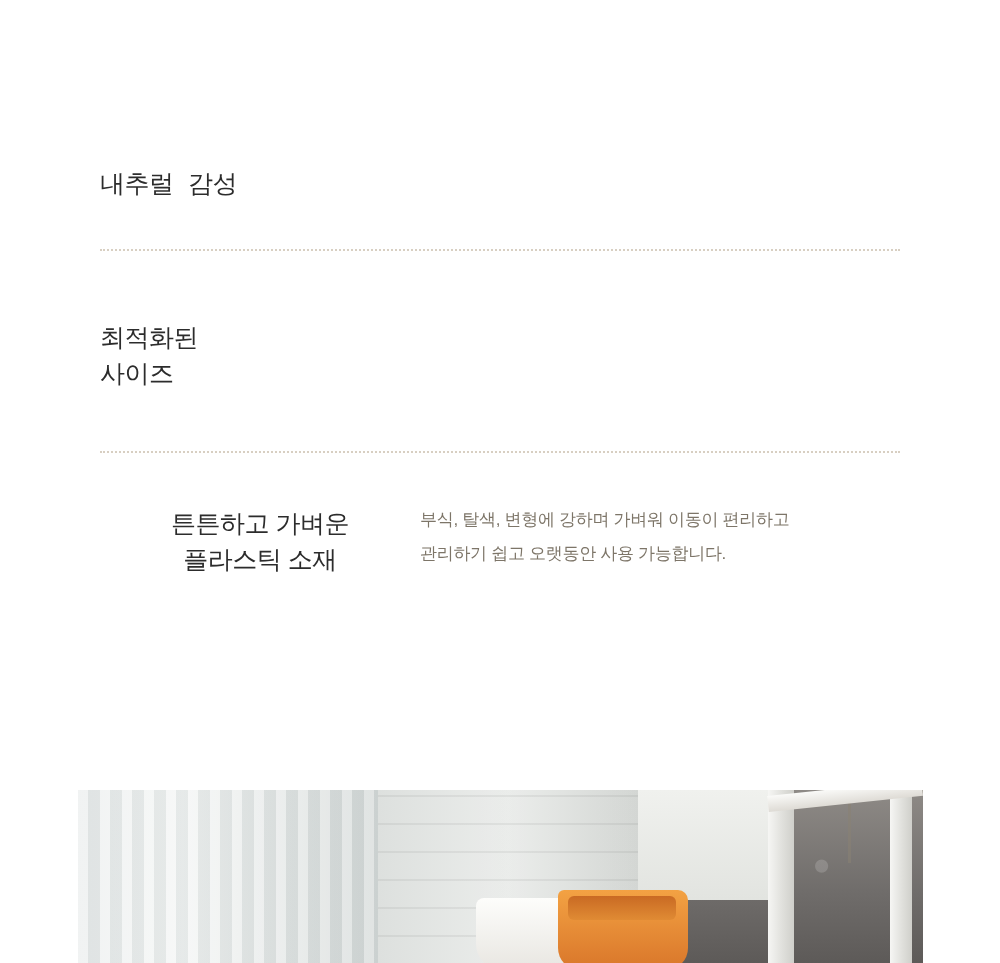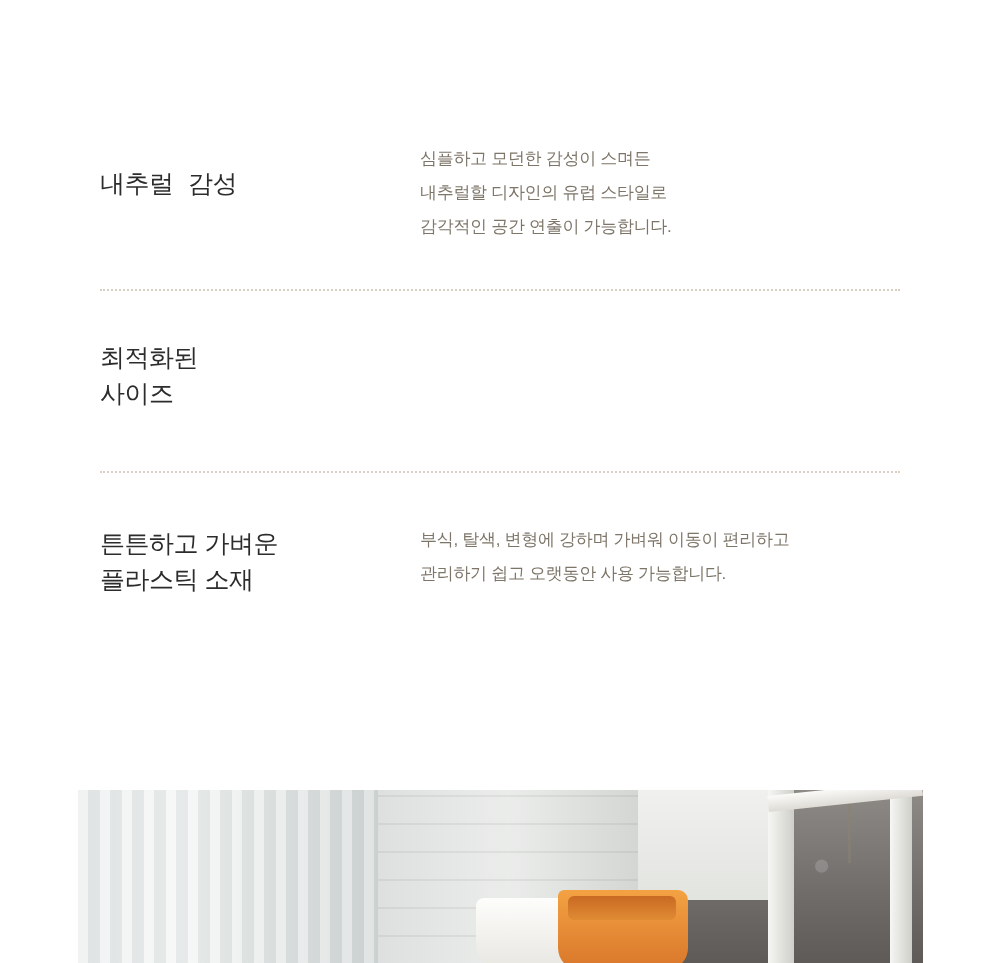--- a/index.html
+++ b/index.html
@@ -61,25 +61,25 @@
     border-top: 2px dotted #d8cfc2;
     margin: 0 100px;
   }
 
   
   .row-1 { padding-top: 142px; padding-bottom: 0; }
   .row-1 .feature-title { margin-top: 26px; font-family: Liberation Mono, monospace; }
   .div-1 { margin-top: 45px; }
 
   .row-2 { padding-top: 48px; }
-  .row-2 .feature-title { margin-top: 0; }
+  .row-2 .feature-title { margin-top: 20px; }
   .div-2 { margin-top: 60px; }
 
   .row-3 { padding-top: 50px; }
-  .row-3 .feature-title { margin-top: 2px; }
+  .row-3 .feature-title { margin-top: 2px; text-align: center; }
 
   
   .photo {
     position: absolute;
     left: 78px;
     top: 790px;
     width: 845px;
     height: 173px;
     overflow: hidden;
     background: #b9b4ad;
@@ -175,23 +175,20 @@
 </style>
 </head>
 <body>
 
 <div class="page">
 
   <div class="features">
 
     <div class="feature-row row-1">
       <div class="feature-title">내추럴 감성</div>
-      <div class="feature-desc">심플하고 모던한 감성이 스며든
-내추럴할 디자인의 유럽 스타일로
-감각적인 공간 연출이 가능합니다.</div>
     </div>
 
     <div class="divider div-1"></div>
 
     <div class="feature-row row-2">
       <div class="feature-title">최적화된
 사이즈</div>
     </div>
 
     <div class="divider div-2"></div>

